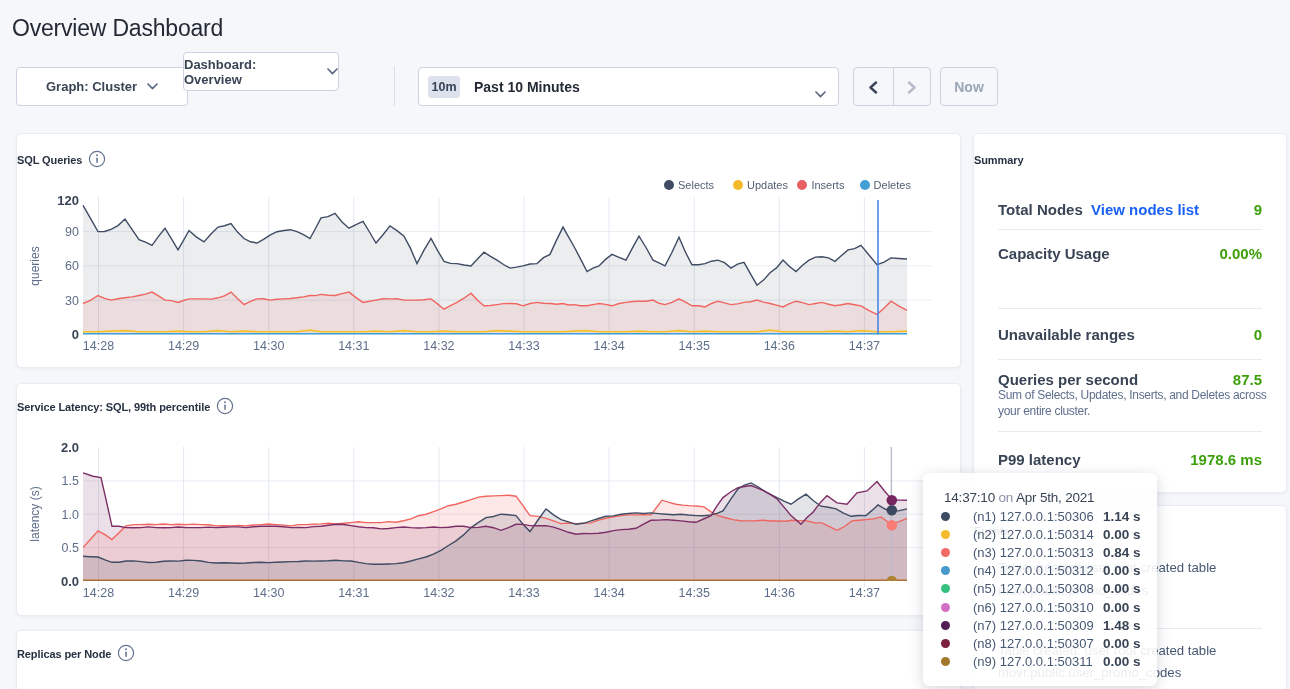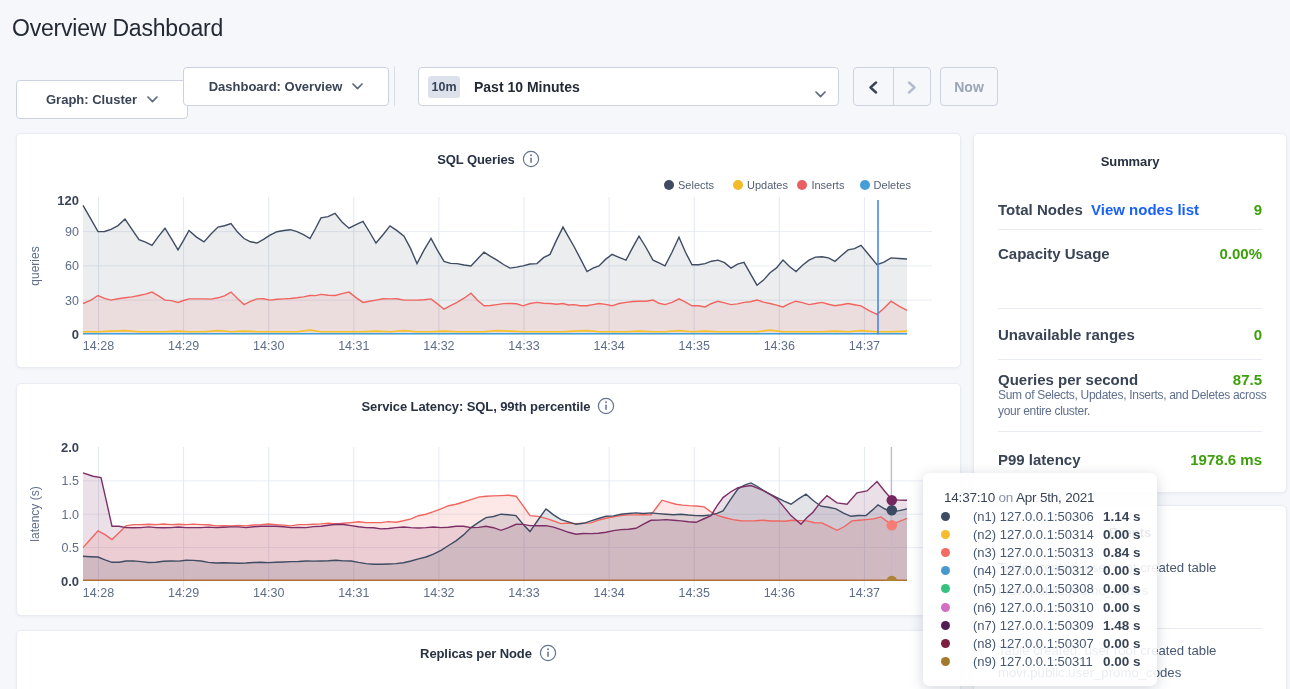--- a/index.html
+++ b/index.html
@@ -1,20 +1,20 @@
 <!DOCTYPE html>
 <html><head><meta charset="utf-8">
 <style>
 * { margin:0; padding:0; box-sizing:border-box; }
 html,body { width:1290px; height:689px; background:#f5f7fa;
   font-family:"Liberation Sans", sans-serif; overflow:hidden; }
 .abs { position:absolute; }
 .card { position:absolute; background:#fff; border:1px solid #e9ecf3;
   border-radius:5px; box-shadow:0 1px 3px rgba(60,70,100,0.06); }
-.ctitle { position:absolute; width:100%; text-align:center; font-size:13px;
+.ctitle { position:absolute; width:100%; text-align:left; font-size:11px;
   font-weight:bold; color:#273142; letter-spacing:-0.1px; }
 .dd { position:absolute; height:39px; background:#fff; border:1px solid #ccd2e0;
   border-radius:4px; display:flex; align-items:center; justify-content:center;
   font-size:13px; font-weight:bold; color:#394455; gap:10px; }
 .sumlabel { font-size:15px; font-weight:bold; color:#394455; }
 .sumval { position:absolute; right:24px; font-size:15px; font-weight:bold; color:#3da00b; }
 .sumdesc { position:absolute; left:24px; right:10px; font-size:12px;
   color:#5f6f8d; line-height:16.1px; }
 .divider { position:absolute; left:24px; right:24px; height:1px; background:#e7eaf0; }
 .trow { display:flex; align-items:center; height:18.1px; }
@@ -23,24 +23,24 @@
   white-space:nowrap; }
 .tval { font-size:13.5px; font-weight:bold; color:#394455; white-space:nowrap; }
 .evline { position:absolute; left:24px; font-size:13.2px; color:#475872; }
 .ldot { position:absolute; top:46px; width:10px; height:10px; border-radius:50%; }
 .llab { position:absolute; top:44.5px; font-size:11px; color:#535e73; }
 </style></head>
 <body>
 
 <div class="abs" style="left:12px;top:15px;font-size:23px;color:#242a35;letter-spacing:-0.2px">Overview Dashboard</div>
 
-<div class="dd" style="left:16px;top:80px;width:172px">Graph: Cluster <svg width="11" height="7" viewBox="0 0 11 7">
+<div class="dd" style="left:16px;top:67px;width:172px">Graph: Cluster <svg width="11" height="7" viewBox="0 0 11 7">
       <path d="M1 1 L5.5 5.6 L10 1" fill="none" stroke="#5f6c85" stroke-width="1.7" stroke-linecap="round" stroke-linejoin="round"></path>
     </svg></div>
-<div class="dd" style="left:183px;top:67px;width:206px">Dashboard: Overview <svg width="11" height="7" viewBox="0 0 11 7">
+<div class="dd" style="left:183px;top:52px;width:156px">Dashboard: Overview <svg width="11" height="7" viewBox="0 0 11 7">
       <path d="M1 1 L5.5 5.6 L10 1" fill="none" stroke="#5f6c85" stroke-width="1.7" stroke-linecap="round" stroke-linejoin="round"></path>
     </svg></div>
 <div class="abs" style="left:394px;top:66px;width:1px;height:40px;background:#d9dee9"></div>
 
 <div class="abs" style="left:418px;top:67px;width:421px;height:39px;background:#fff;border:1px solid #ccd2e0;border-radius:4px">
   <span class="abs" style="left:9px;top:8px;width:32px;height:22px;background:#dde1ec;border-radius:3px;text-align:center;line-height:22px;font-size:12.5px;font-weight:bold;color:#374357">10m</span>
   <span class="abs" style="left:55px;top:11px;font-size:14px;font-weight:bold;color:#242a35">Past 10 Minutes</span>
   <span class="abs" style="left:396px;top:16px"><svg width="11" height="7" viewBox="0 0 11 7">
         <path d="M1 1 L5.5 5.6 L10 1" fill="none" stroke="#5f6c85" stroke-width="1.7" stroke-linecap="round" stroke-linejoin="round"></path>
       </svg></span>

